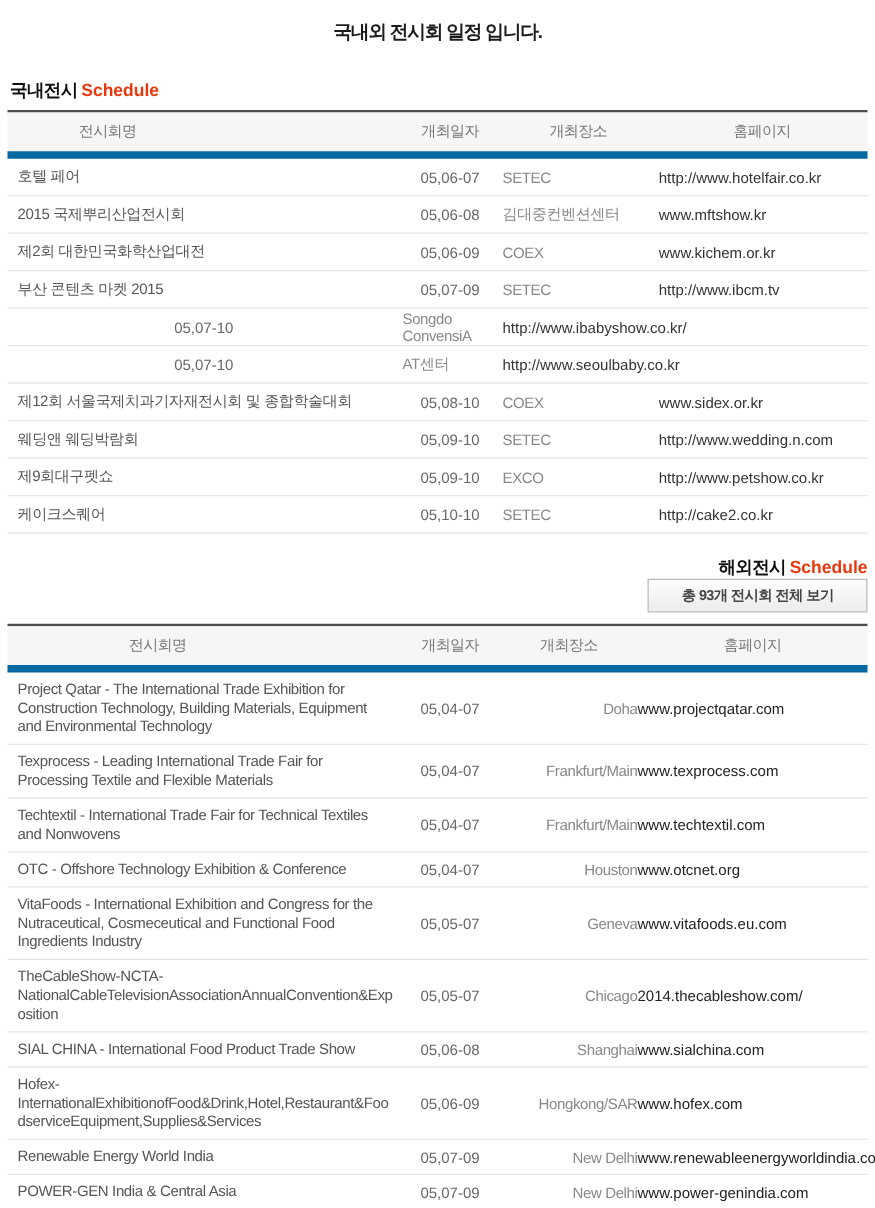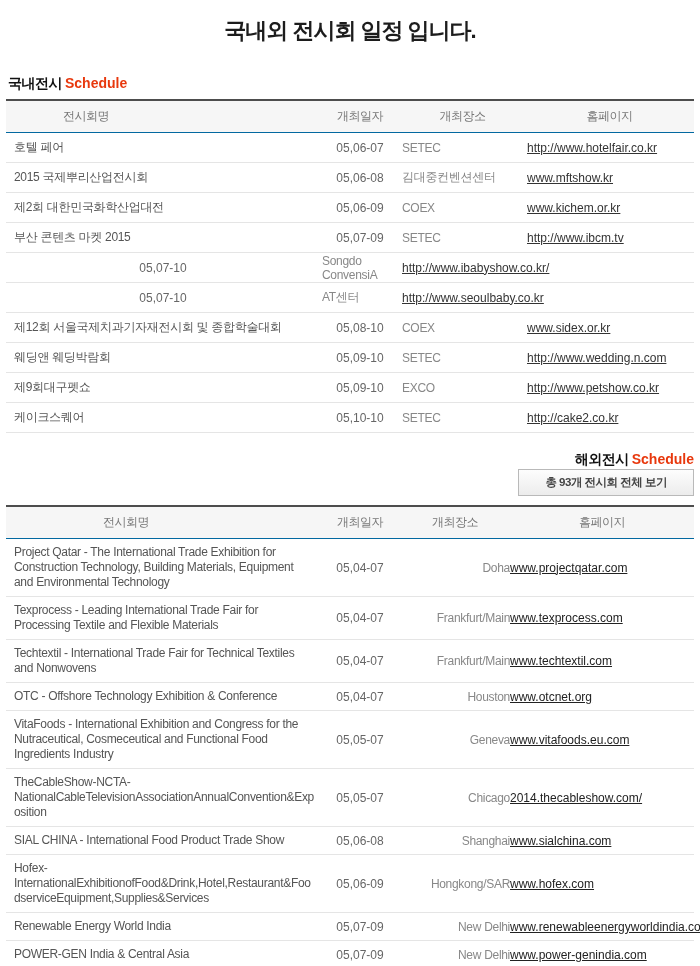--- a/index.html
+++ b/index.html
@@ -6,21 +6,21 @@
   body {
     width:700px; height:966px;
     font-family:"Liberation Sans","DejaVu Sans",sans-serif;
     color:#555;
   }
   .page { position:relative; width:700px; padding:0 6px; box-sizing:border-box; }
 
   h1.page-title {
     margin:16px 0 0 0;
     text-align:center;
-    font-size:22px;
+    font-size:15px;
     letter-spacing:-1px;
     color:#1c1c1c;
     font-weight:bold;
   }
 
   .section-head {
     display:flex;
     justify-content:flex-start;
     align-items:flex-end;
     margin:29px 0 6px 2px;
@@ -42,21 +42,21 @@
     margin-bottom:3px;
   }
 
   .tbl { border-top:2px solid #4d4d4d; }
   .thead, .row { display:grid; }
   .domestic .thead, .domestic .row { grid-template-columns:314px 80px 125px 1fr; }
   .overseas .thead, .overseas .row { grid-template-columns:314px 80px 110px 1fr; }
 
   .thead {
     background:#f6f6f6;
-    border-bottom:1px solid #0369a1;
+    border-bottom:6px solid #0369a1;
     color:#777;
     font-size:12px;
   }
   .th { padding:7px 0; text-align:center; letter-spacing:-0.5px; }
   .domestic .th.name { padding-right:154px; }  
   .overseas .th.name { padding-right:74px; }   
 
   .row {
     border-bottom:1px solid #e5e5e5;
     font-size:12px;
@@ -71,24 +71,23 @@
     line-height:15px;
     letter-spacing:-0.3px;
     overflow-wrap:break-word;
     word-break:break-word;
   }
   .cell.date { text-align:center; color:#666; white-space:nowrap; }
   .cell.venue { color:#888; letter-spacing:-0.3px; }
   .domestic .cell.venue { text-align:left; padding-left:2px; }
   .overseas .cell.venue { text-align:right; }
   .cell.url { text-align:left; white-space:nowrap; }
-  .domestic .cell.url { padding-left:2px; color:#333;text-decoration:underline; }
+  .domestic .cell.url { padding-left:2px; color:#333; }
   .overseas .cell.url a {
     color:#222;
-    text-decoration:underline;
     cursor:pointer;
   }
 </style>
 </head>
 <body>
 
 <div class="page">
 
   <h1 class="page-title">국내외 전시회 일정 입니다.</h1>
 

